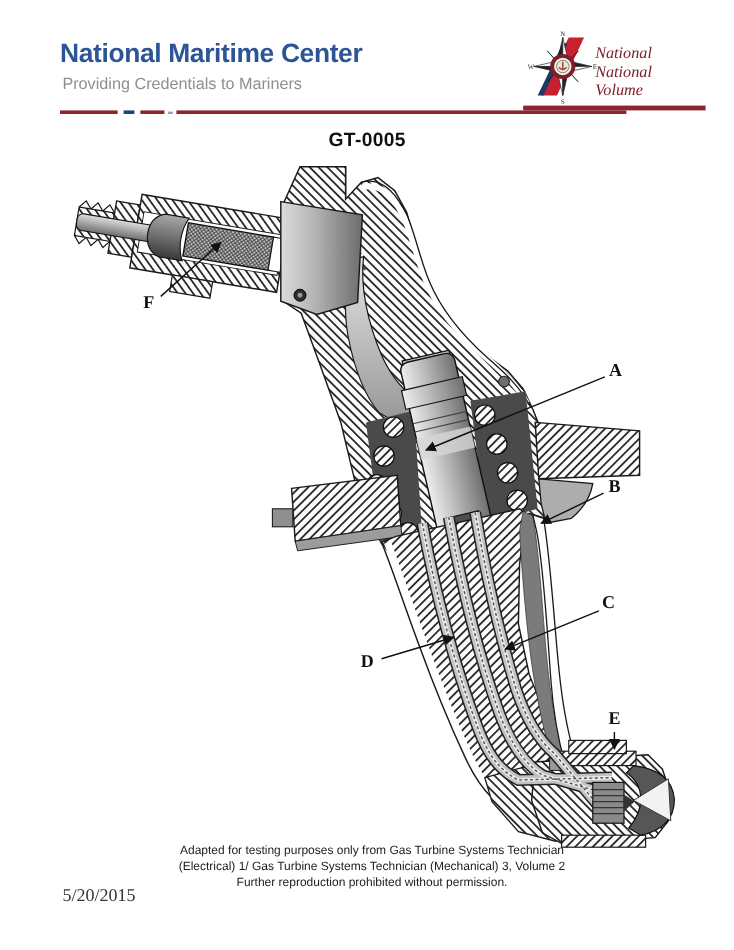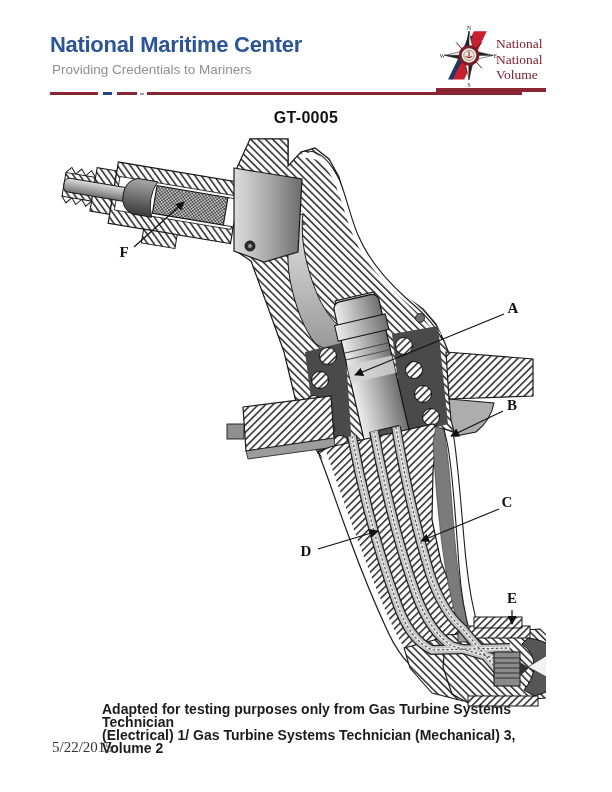--- a/index.html
+++ b/index.html
@@ -1,30 +1,30 @@
 <!DOCTYPE html>
 <html><head>
 <meta charset="utf-8">
 <style>
   html,body{margin:0;padding:0;background:#ffffff;}
   .page{position:relative;width:546px;height:792px;background:#fff;overflow:hidden;
-        font-family:"Liberation Sans",sans-serif;}
+        font-family:"Liberation Sans",sans-serif;padding-left:42px;}
   .hdr-title{position:absolute;left:50px;top:32px;font-size:22px;font-weight:bold;
         letter-spacing:-0.3px;color:#2B5596;}
   .hdr-sub{position:absolute;left:52px;top:62px;font-size:13.5px;color:#8F8F8F;}
   .seg{position:absolute;height:3px;top:92px;}
   .logo-underline{position:absolute;left:436px;top:88px;width:162px;height:3.5px;background:#8B2531;}
   .logo-text{position:absolute;left:496px;top:36px;font-family:"Liberation Serif",serif;
-        font-size:13.5px;line-height:15.5px;color:#7B202E;}
+        font-size:13.5px;line-height:15.5px;color:#7B202E;font-style:italic;}
   .compass{position:absolute;left:440px;top:26px;}
   .fig-title{position:absolute;left:0;top:109px;width:612px;text-align:center;
         font-size:16px;font-weight:bold;color:#111;letter-spacing:0.3px;}
   .diagram{position:absolute;left:0;top:0;}
-  .footer{position:absolute;left:102px;top:703px;width:416px;text-align:left;
-        font-size:14px;font-weight:bold;color:#1c1c1c;line-height:13px;z-index:3;}
+  .footer{position:absolute;left:102px;top:703px;width:416px;text-align:center;
+        font-size:10px;font-weight:normal;color:#1c1c1c;line-height:13px;z-index:3;}
   .date{position:absolute;left:52px;top:739px;font-family:"Liberation Serif",serif;
         font-size:15px;color:#333;z-index:3;}
 </style>
 </head>
 <body>
 
 <div class="page">
 
   <div class="hdr-title">National Maritime Center</div>
   <div class="hdr-sub">Providing Credentials to Mariners</div>
@@ -243,16 +243,17 @@
       <text x="512" y="410">B</text>
       <text x="507" y="507">C</text>
       <text x="306" y="556">D</text>
       <text x="512" y="603">E</text>
     </g>
   </svg>
 
   <div class="footer">
     <div>Adapted for testing purposes only from Gas Turbine Systems Technician</div>
     <div>(Electrical) 1/ Gas Turbine Systems Technician (Mechanical) 3, Volume 2</div>
+    <div>Further reproduction prohibited without permission.</div>
   </div>
-  <div class="date">5/22/2015</div>
+  <div class="date">5/20/2015</div>
 
 </div>
 
 </body></html>

